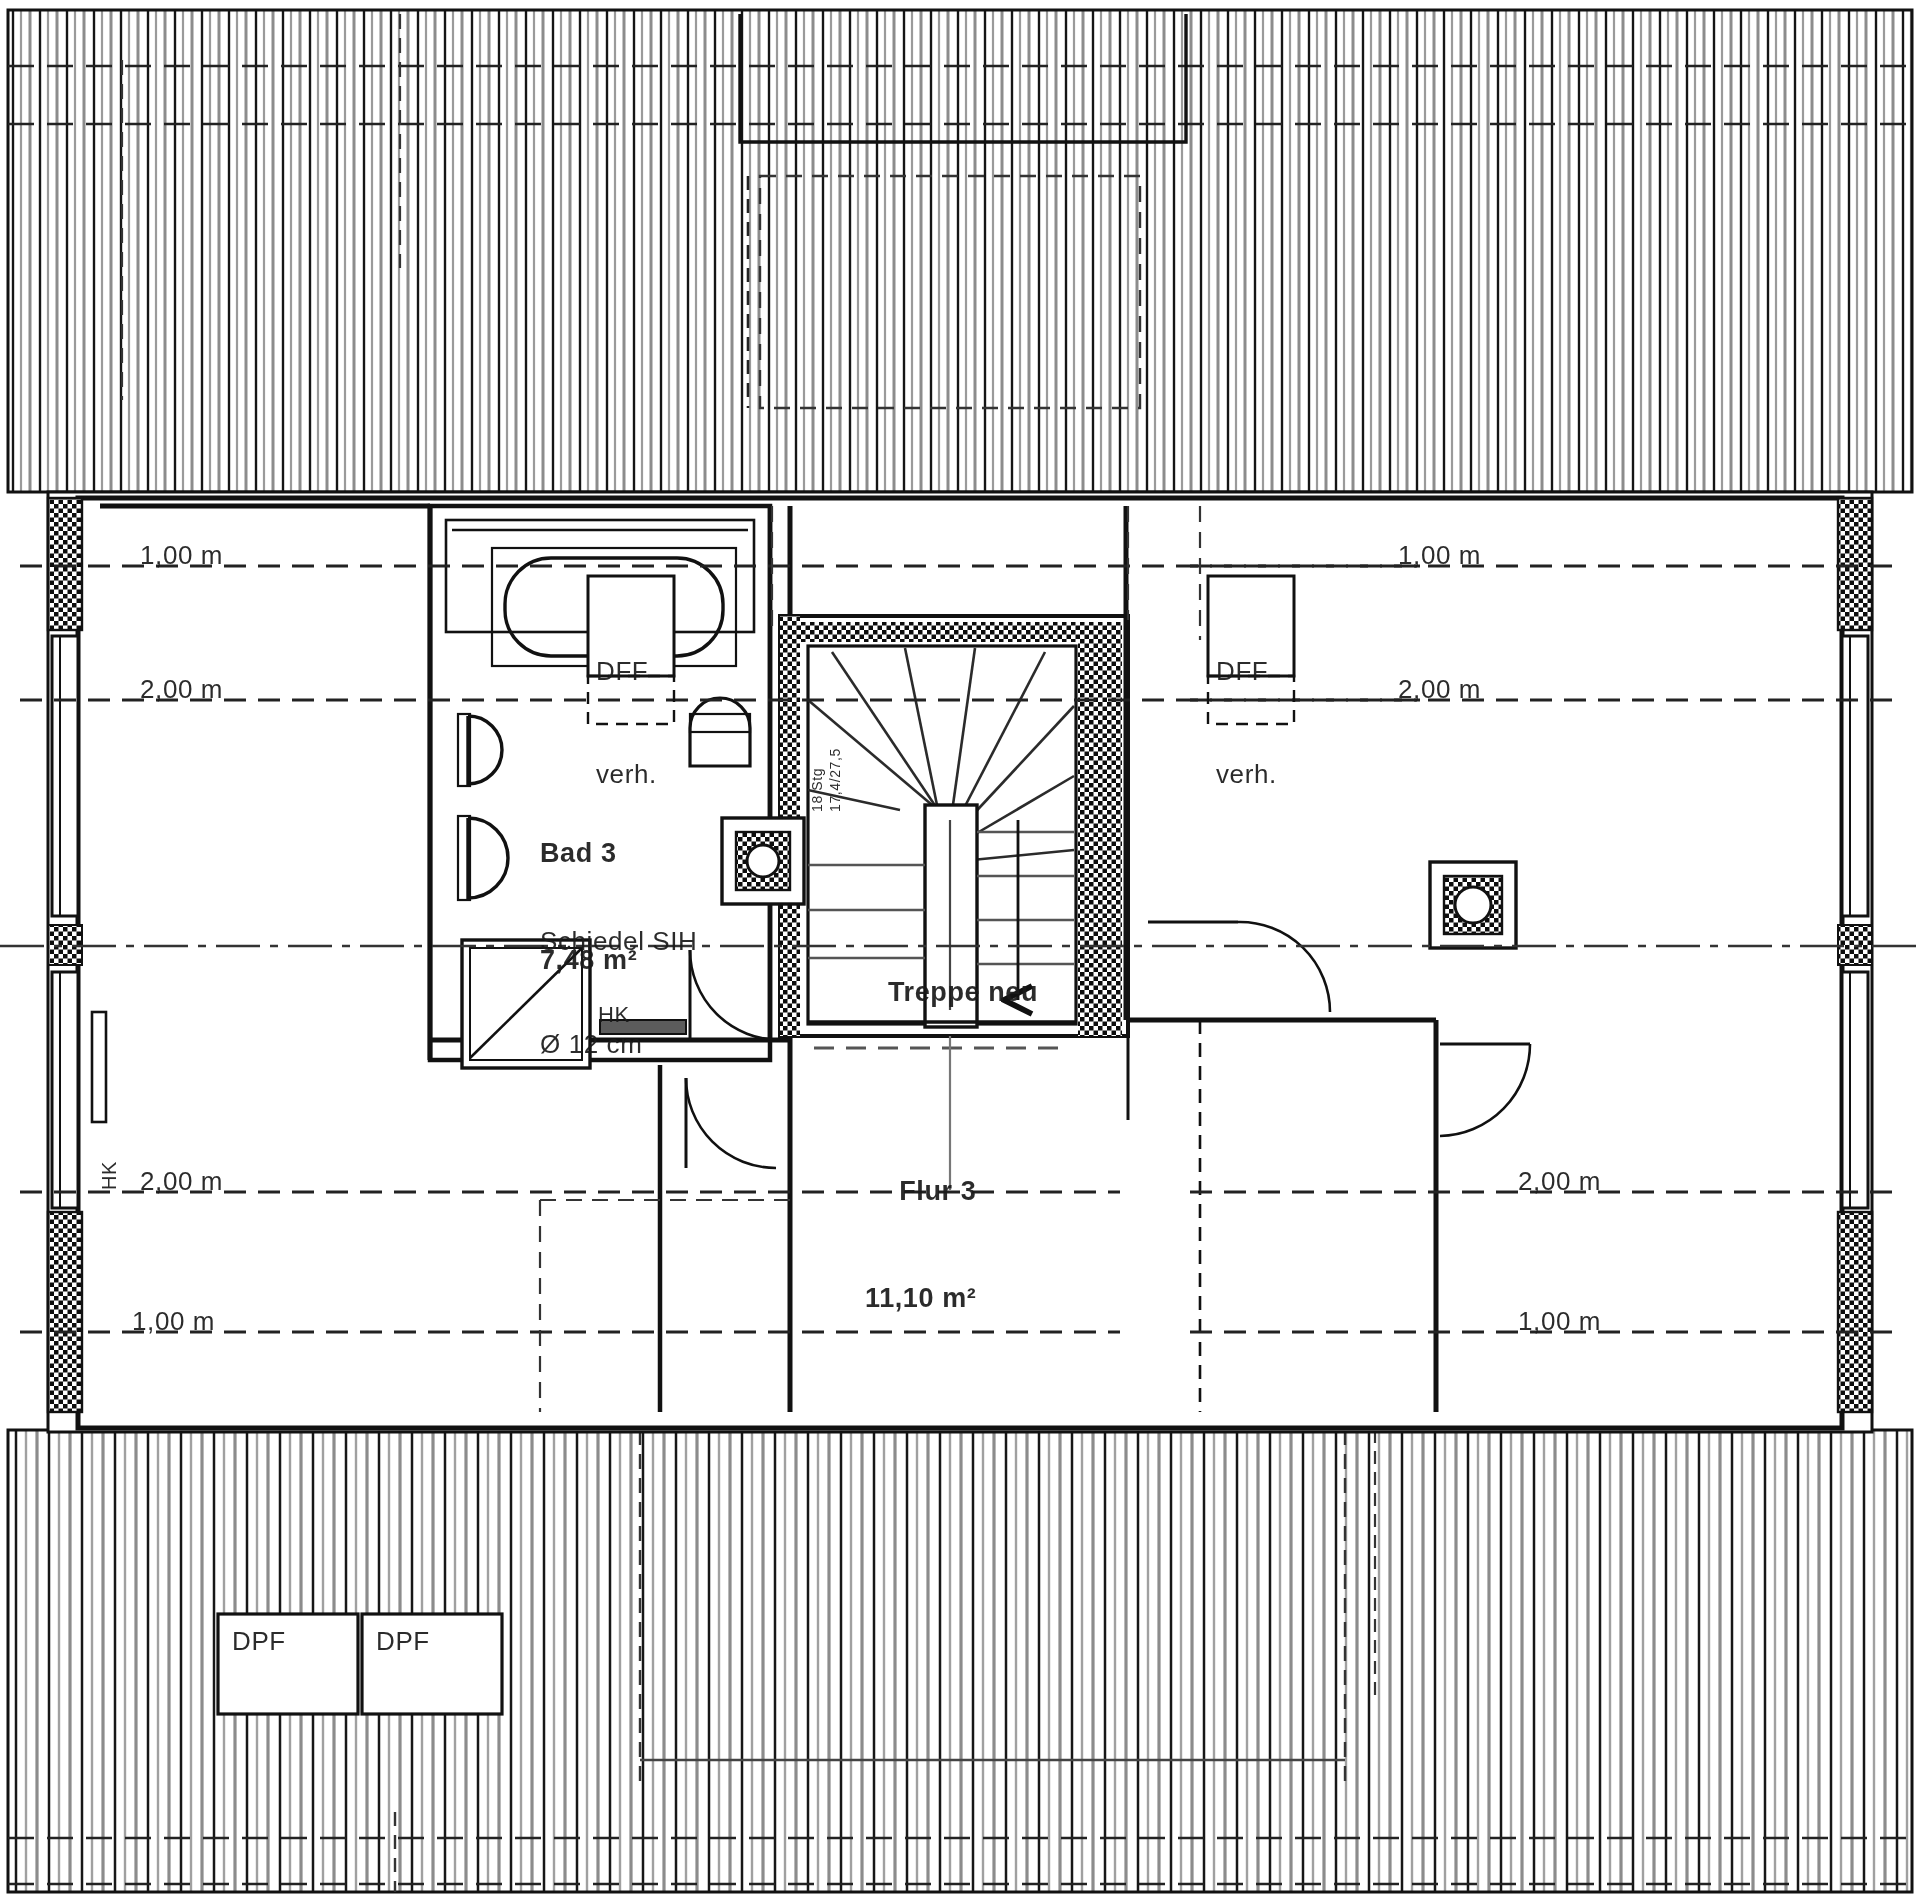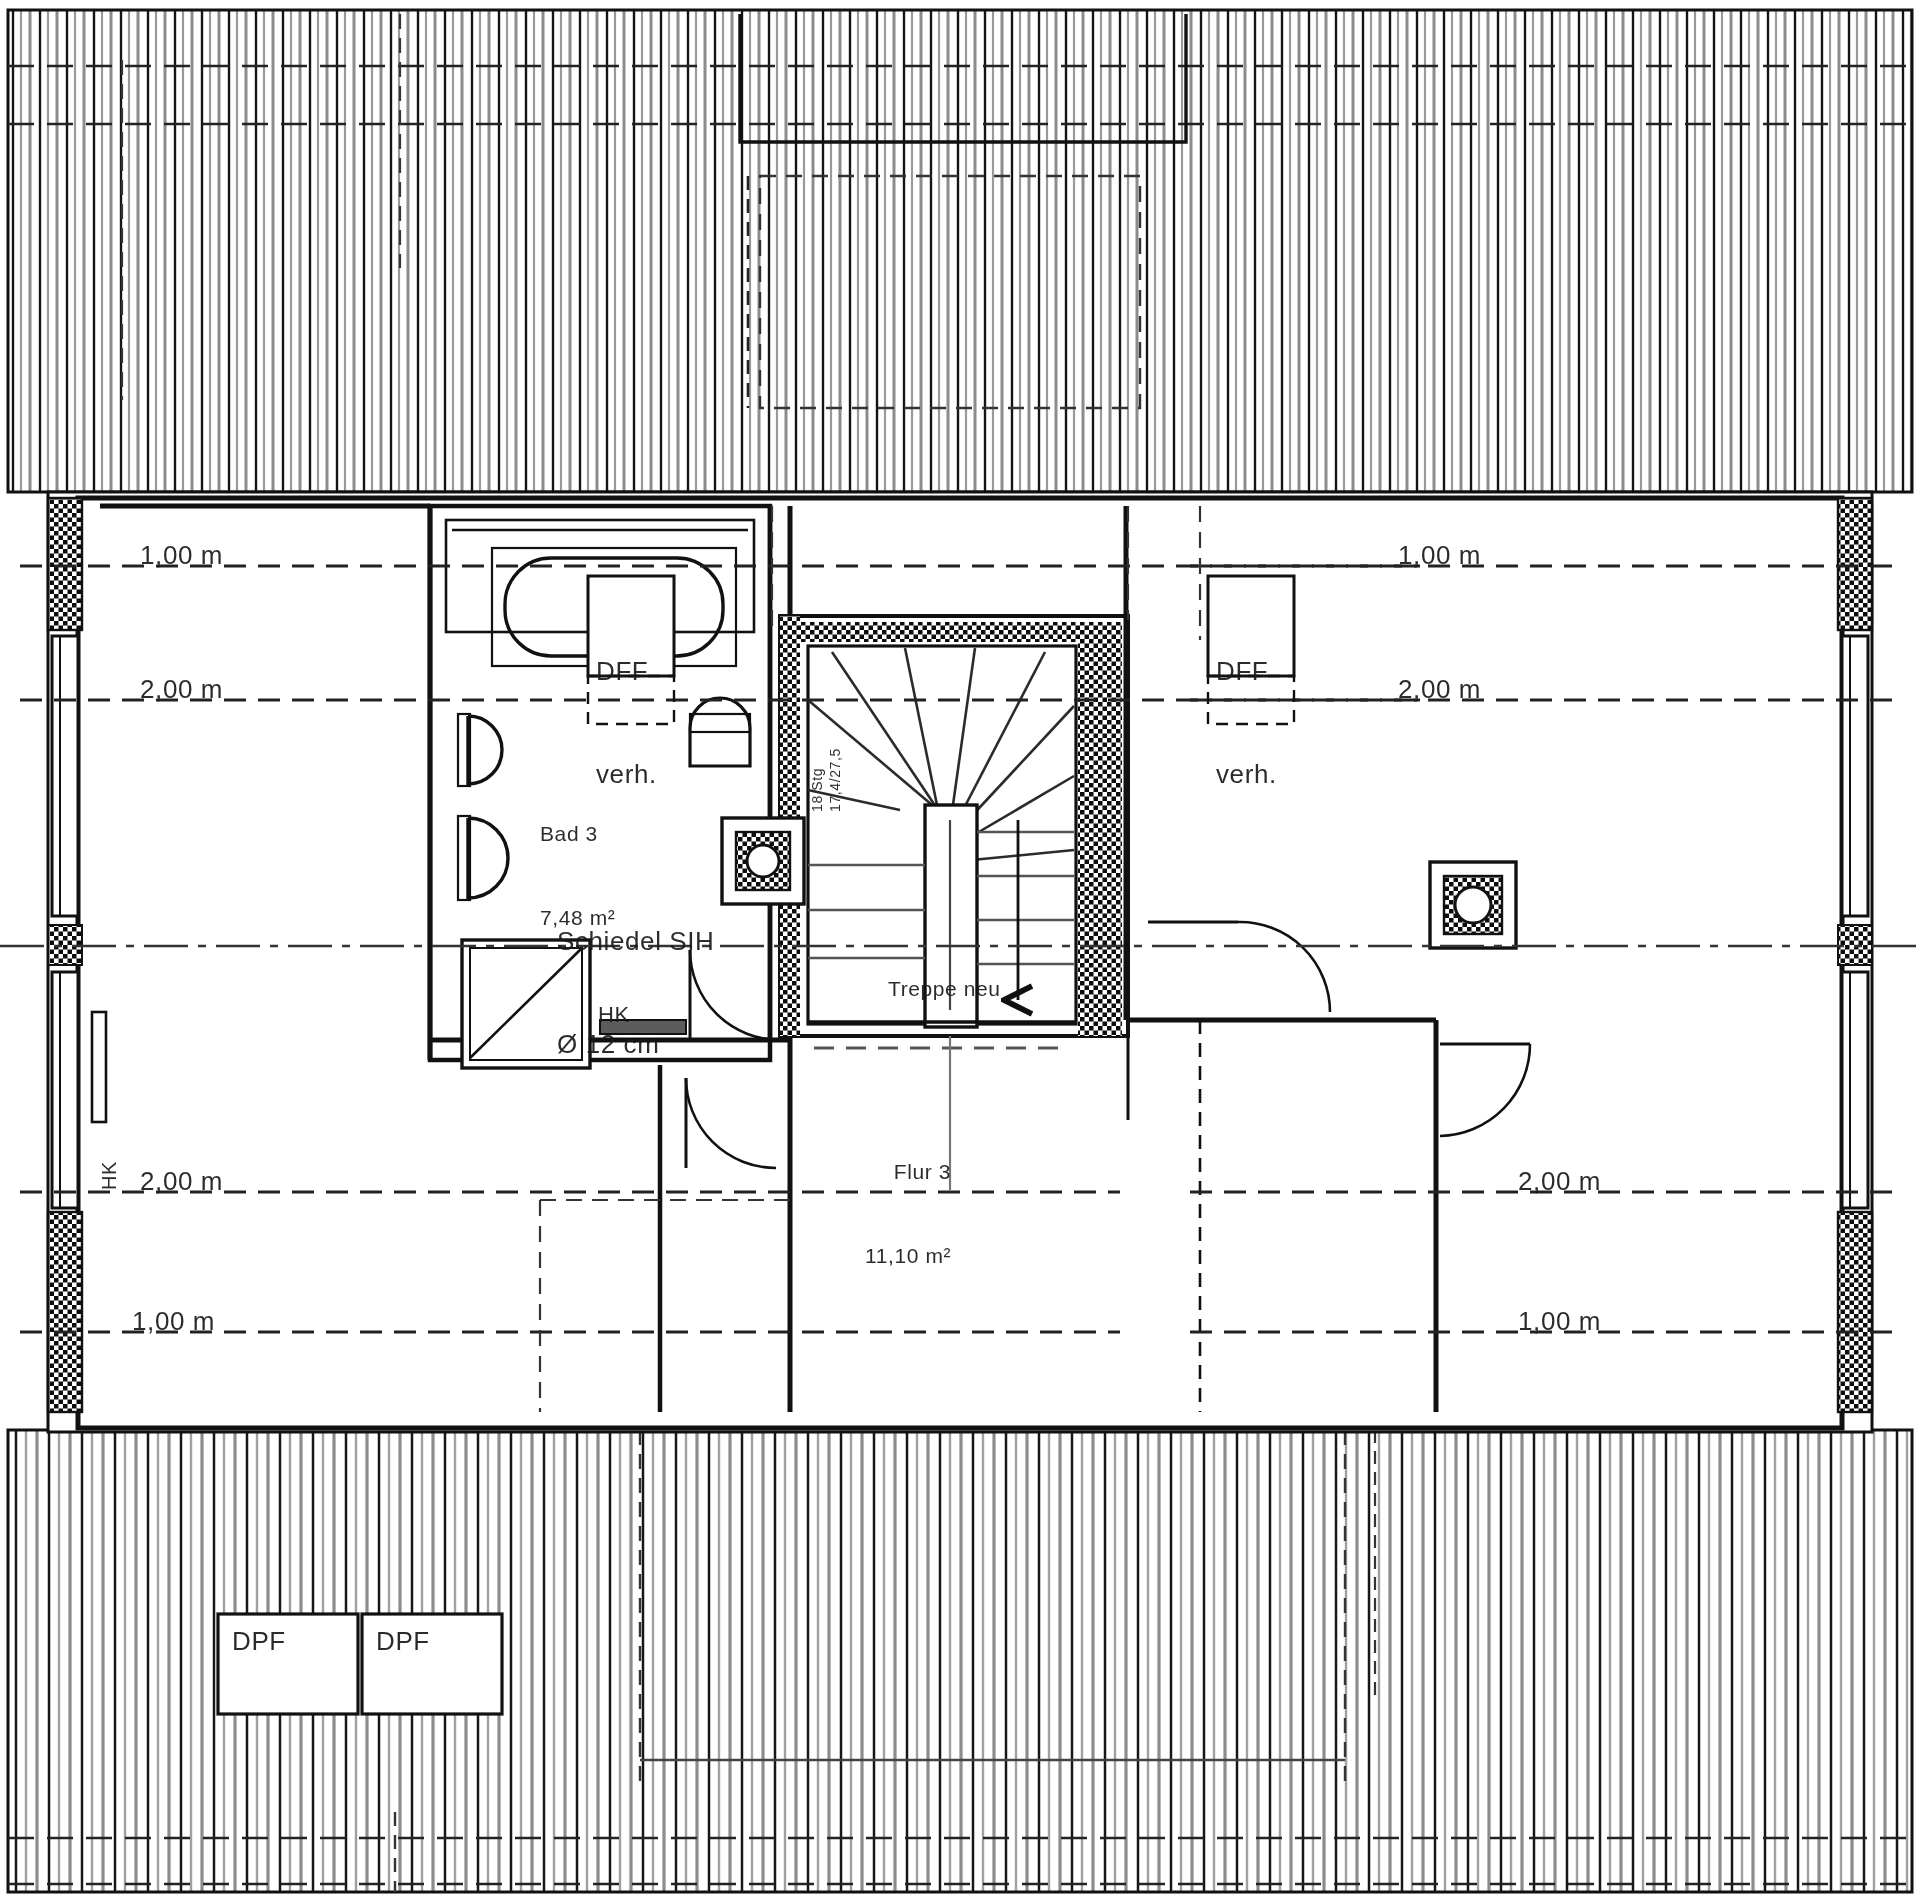--- a/index.html
+++ b/index.html
@@ -1,20 +1,20 @@
 <!DOCTYPE html>
 <html><head>
 <meta charset="utf-8">
 <style>
   html,body{margin:0;padding:0;background:#ffffff;}
   body{font-family:"Liberation Sans",sans-serif;}
   #plan{position:relative;width:1920px;height:1904px;background:#ffffff;overflow:hidden;}
   svg{position:absolute;left:0;top:0;}
   .lbl{position:absolute;color:#1a1a1a;font-family:"Liberation Sans",sans-serif;white-space:pre;line-height:1.32;letter-spacing:.6px;}
-  .lbl.s28{font-size:21px;}
+  .lbl.s28{font-size:27px;font-weight:bold;}
   .lbl.s25{font-size:26px;}
   .lbl.s22{font-size:22px;}
   .lbl.s20{font-size:20px;}
   .lbl.s14{font-size:14px;}
   .lbl.blur{filter:blur(.35px);opacity:.92;}
 </style>
 </head>
 <body>
 
 <div id="plan">
@@ -250,21 +250,21 @@
   <div class="lbl s28 blur" style="left:865px;top:1103px;text-align:right;">
     <div>Flur 3</div>
     <div>11,10 m²</div>
   </div>
 
 
   <div class="lbl s28 blur" style="left:888px;top:975px;">Treppe neu</div>
   <div class="lbl s14 blur" style="left:808px;top:812px;width:96px;transform:rotate(-90deg);transform-origin:left top;">18 Stg
 17,4/27,5</div>
 
-  <div class="lbl s25 blur" style="left:540px;top:855px;margin-left:17px;">
+  <div class="lbl s25 blur" style="left:540px;top:855px;">
     <div>Schiedel SIH</div>
     <div>Ø 12 cm</div>
   </div>
 
 
   <div class="lbl s22 blur" style="left:598px;top:1000px;">HK</div>
   <div class="lbl s20 blur" style="left:96px;top:1190px;transform:rotate(-90deg);transform-origin:left top;">HK</div>
 
   <div class="lbl s25 blur" style="left:596px;top:585px;">
     <div>DFF</div>

